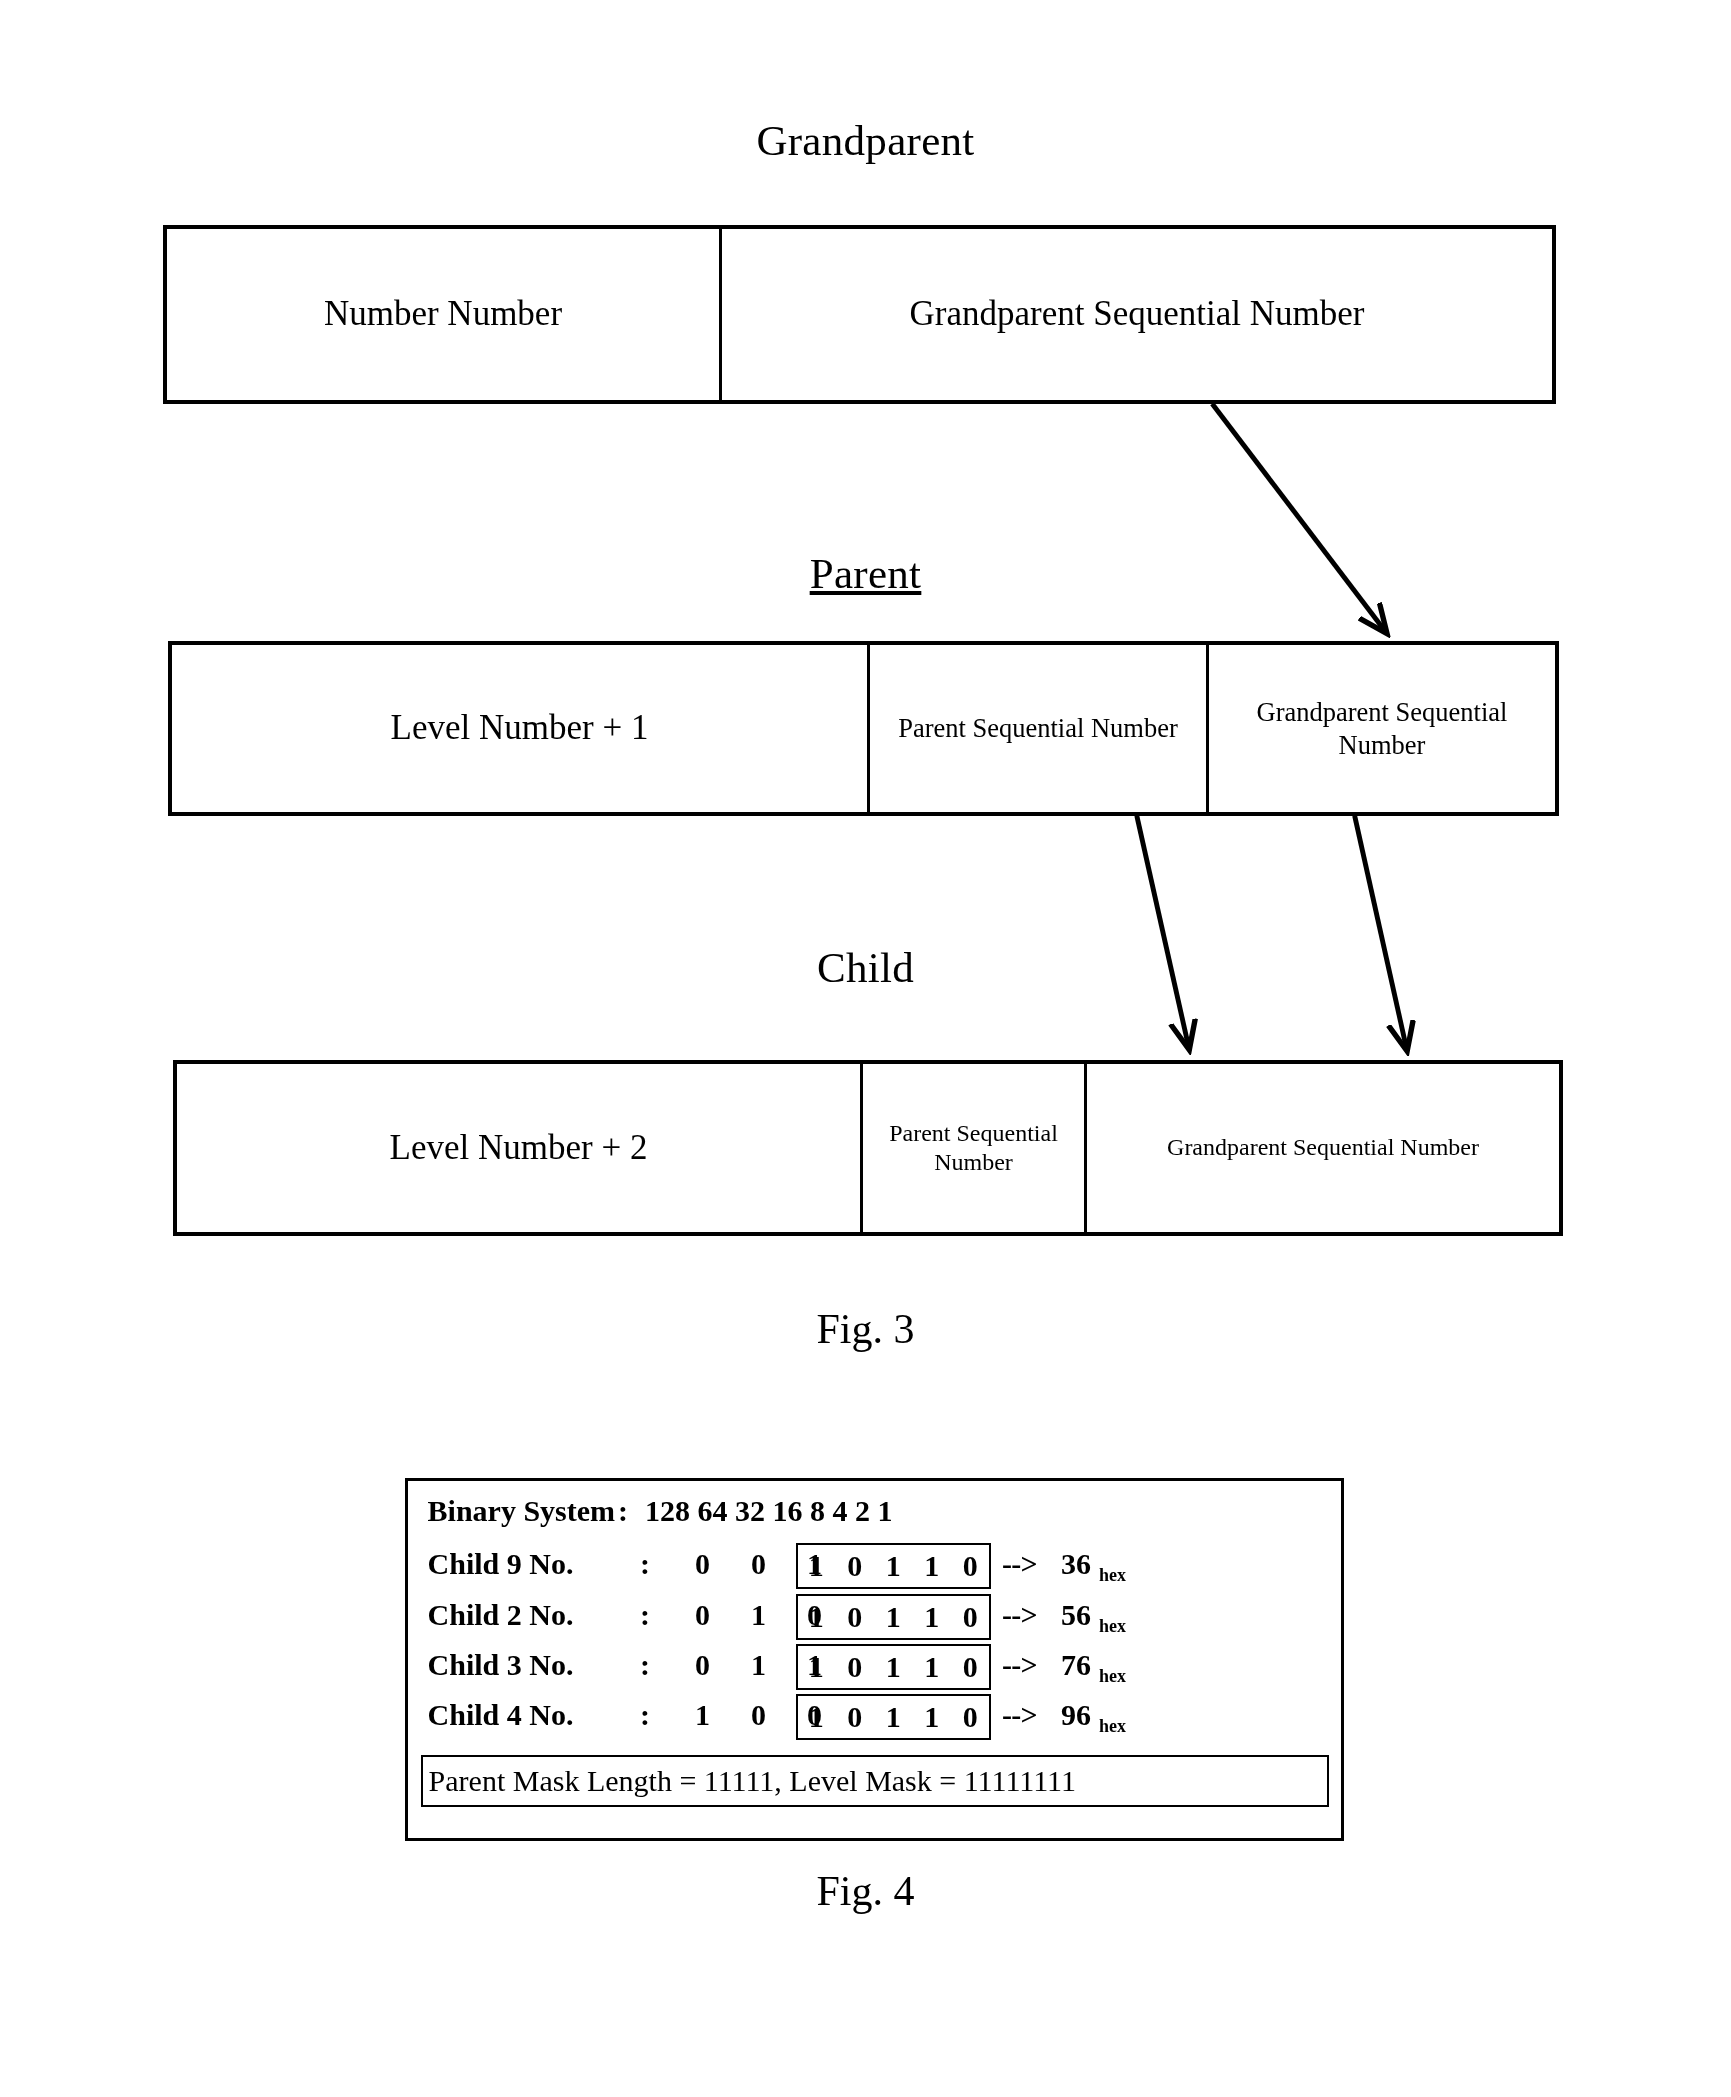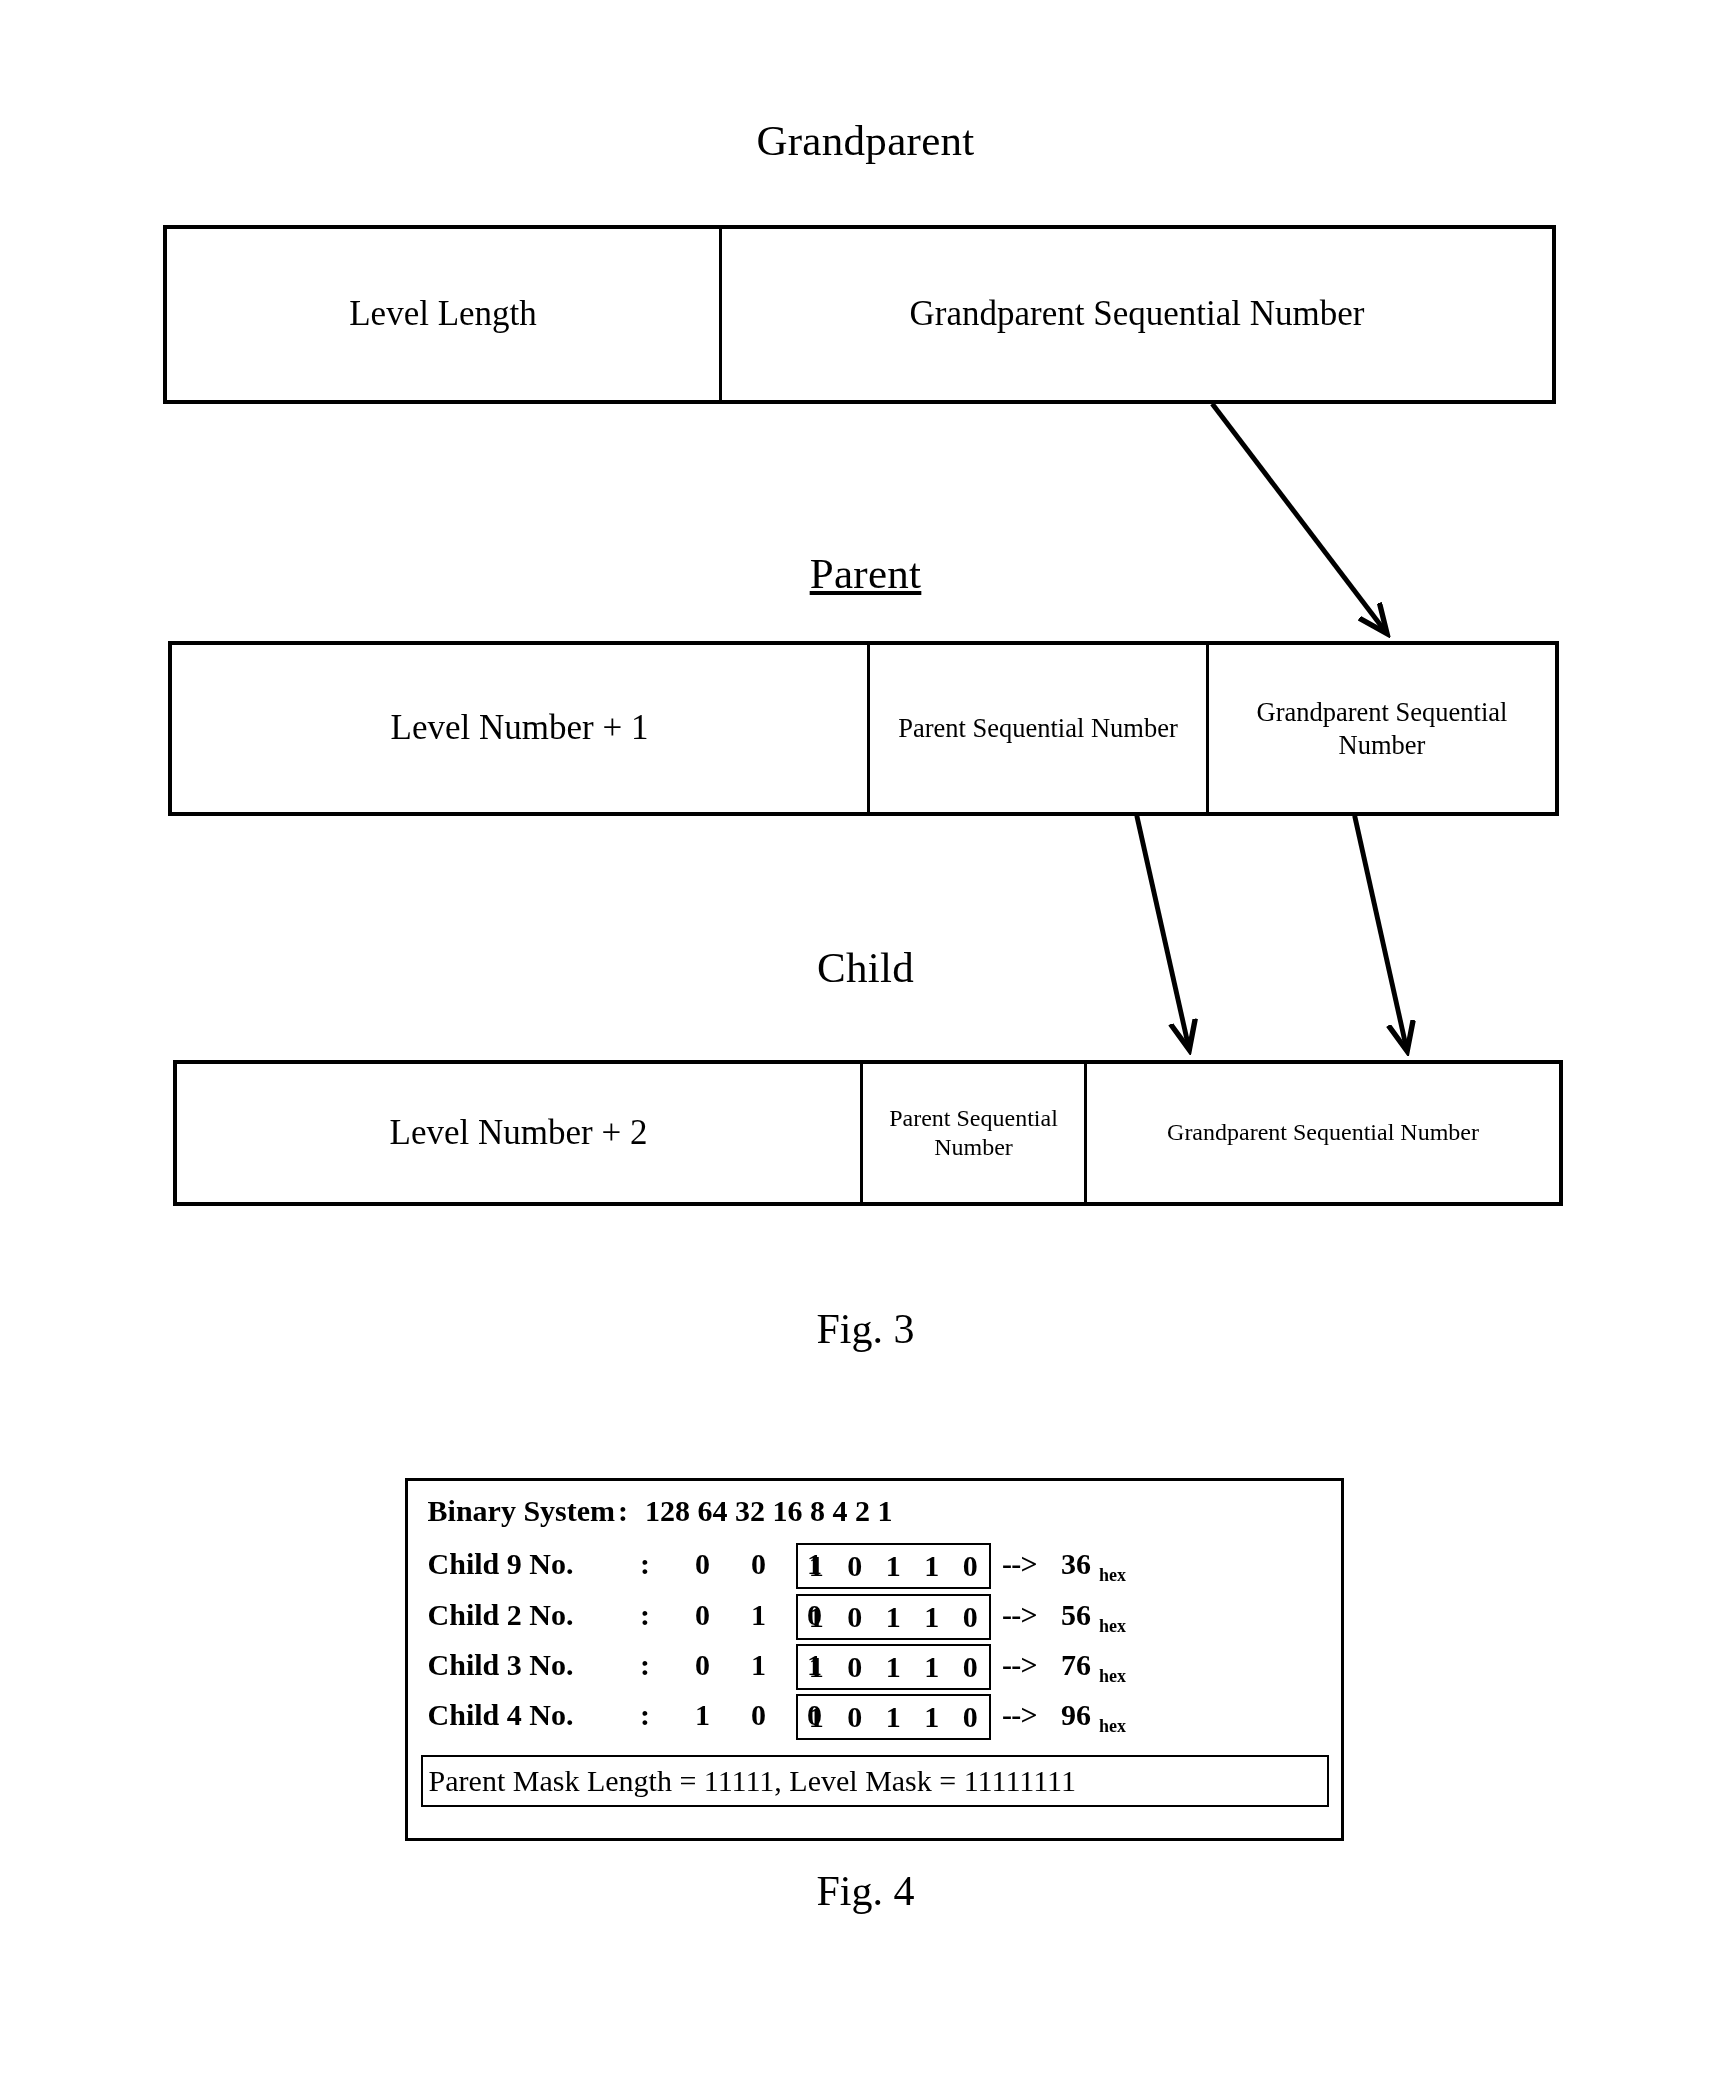--- a/index.html
+++ b/index.html
@@ -173,35 +173,35 @@
     font-weight: normal;
     white-space: nowrap;
   }
 </style>
 </head>
 <body>
 
 <div class="section-title" style="top:119px;">Grandparent</div>
 
 <div class="record-box" id="grandparent-box" style="left:163px; top:225px; width:1393px; height:179px;">
-  <div class="record-cell cell-wide" style="flex:0 0 552px;">Level Length</div>
+  <div class="record-cell cell-wide" style="flex:0 0 552px;">Number Number</div>
   <div class="record-cell cell-wide" style="flex:1 1 auto;">Grandparent Sequential Number</div>
 </div>
 
 <div class="section-title" style="top:552px;text-decoration:underline;">Parent</div>
 
 <div class="record-box" id="parent-box" style="left:168px; top:641px; width:1391px; height:175px;">
   <div class="record-cell cell-wide" style="flex:0 0 695px;">Level Number + 1</div>
   <div class="record-cell cell-medium" style="flex:0 0 339px;">Parent Sequential Number</div>
   <div class="record-cell cell-medium" style="flex:1 1 auto;">Grandparent Sequential Number</div>
 </div>
 
 <div class="section-title" style="top:946px;">Child</div>
 
-<div class="record-box" id="child-box" style="left:173px; top:1060px; width:1390px; height:146px;">
+<div class="record-box" id="child-box" style="left:173px; top:1060px; width:1390px; height:176px;">
   <div class="record-cell cell-wide" style="flex:0 0 683px;">Level Number + 2</div>
   <div class="record-cell cell-small" style="flex:0 0 224px;">Parent Sequential Number</div>
   <div class="record-cell cell-small" style="flex:1 1 auto;">Grandparent Sequential Number</div>
 </div>
 
 <svg class="arrow-layer" viewBox="0 0 2479 3003">
   <defs>
     <marker id="arrowhead" markerWidth="7" markerHeight="7" refX="5.2" refY="3" orient="auto" markerUnits="strokeWidth">
       <path d="M0,0.4 L6,3 L0,5.6" fill="none" stroke="#000" stroke-width="1.1"></path>
     </marker>

